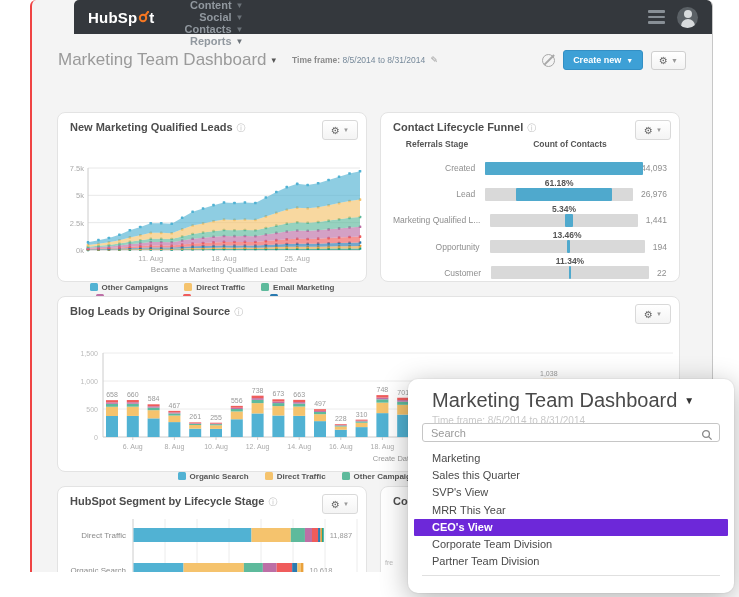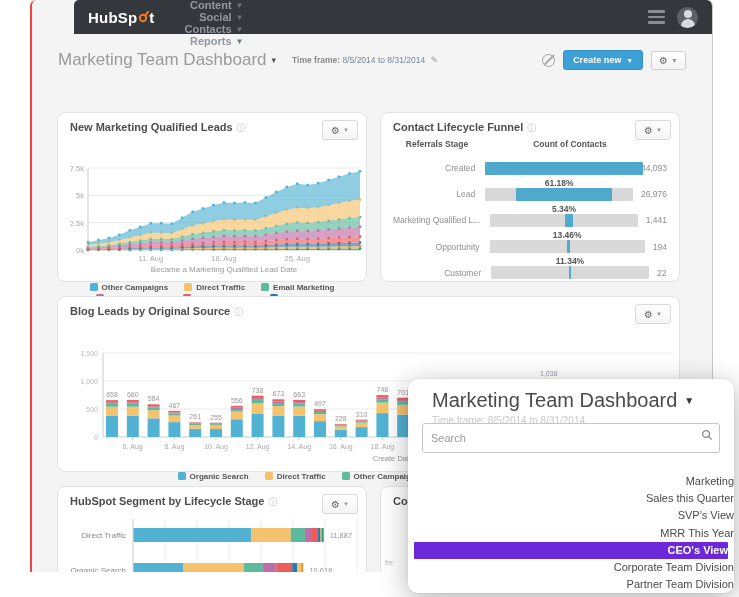--- a/index.html
+++ b/index.html
@@ -80,26 +80,26 @@
 
   
   .frag{position:absolute;color:#b9b9b9;font-size:7px;}
 
   
   #overlay{position:absolute;left:408px;top:379px;width:326px;height:214px;background:#fff;border-radius:10px;
            box-shadow:0 6px 28px rgba(0,0,0,.30),0 0 0 1px rgba(0,0,0,.03);z-index:50;overflow:hidden;}
   .ov-title{margin:10px 0 0 24px;font-size:20px;color:#4a4a4a;display:flex;align-items:center;}
   .ov-title .caret{font-size:10px;color:#333;margin-left:7px;cursor:pointer;}
   .ov-faded{margin:3px 0 0 24px;height:8px;overflow:hidden;font-size:10px;color:#9a9a9a;opacity:.55;}
-  .ov-search{position:relative;margin:0 14px;height:30px;border:1px solid #c6c6c6;border-radius:3px;background:#fff;}
+  .ov-search{position:relative;margin:0 14px;height:19px;border:1px solid #c6c6c6;border-radius:3px;background:#fff;}
   .ov-search input{position:absolute;left:0;top:0;width:100%;height:100%;border:none;outline:none;
                    padding:0 24px 0 8px;font-size:11px;color:#444;font-family:inherit;background:transparent;}
   .ov-search input::placeholder{color:#9a9a9a;}
   .ov-mag{position:absolute;right:6px;top:3px;width:12px;height:12px;}
-  .ov-list{margin-top:20px;text-align:right;}
+  .ov-list{margin-top:8px;}
   .ov-item{height:17.2px;line-height:17.2px;padding-left:24px;font-size:11px;color:#4a4a4a;cursor:pointer;white-space:nowrap;}
   .ov-item.selected{background:#6d28d9;color:#fff;font-weight:bold;margin:0 6px;padding-left:18px;border-radius:1px;}
   .ov-sep{border-top:1px solid #e0e0e0;margin:5px 14px 0 14px;}
 
   svg text{font-family:"Liberation Sans","DejaVu Sans",sans-serif;}
 </style>
 </head>
 <body>
 
 <div class="page">

